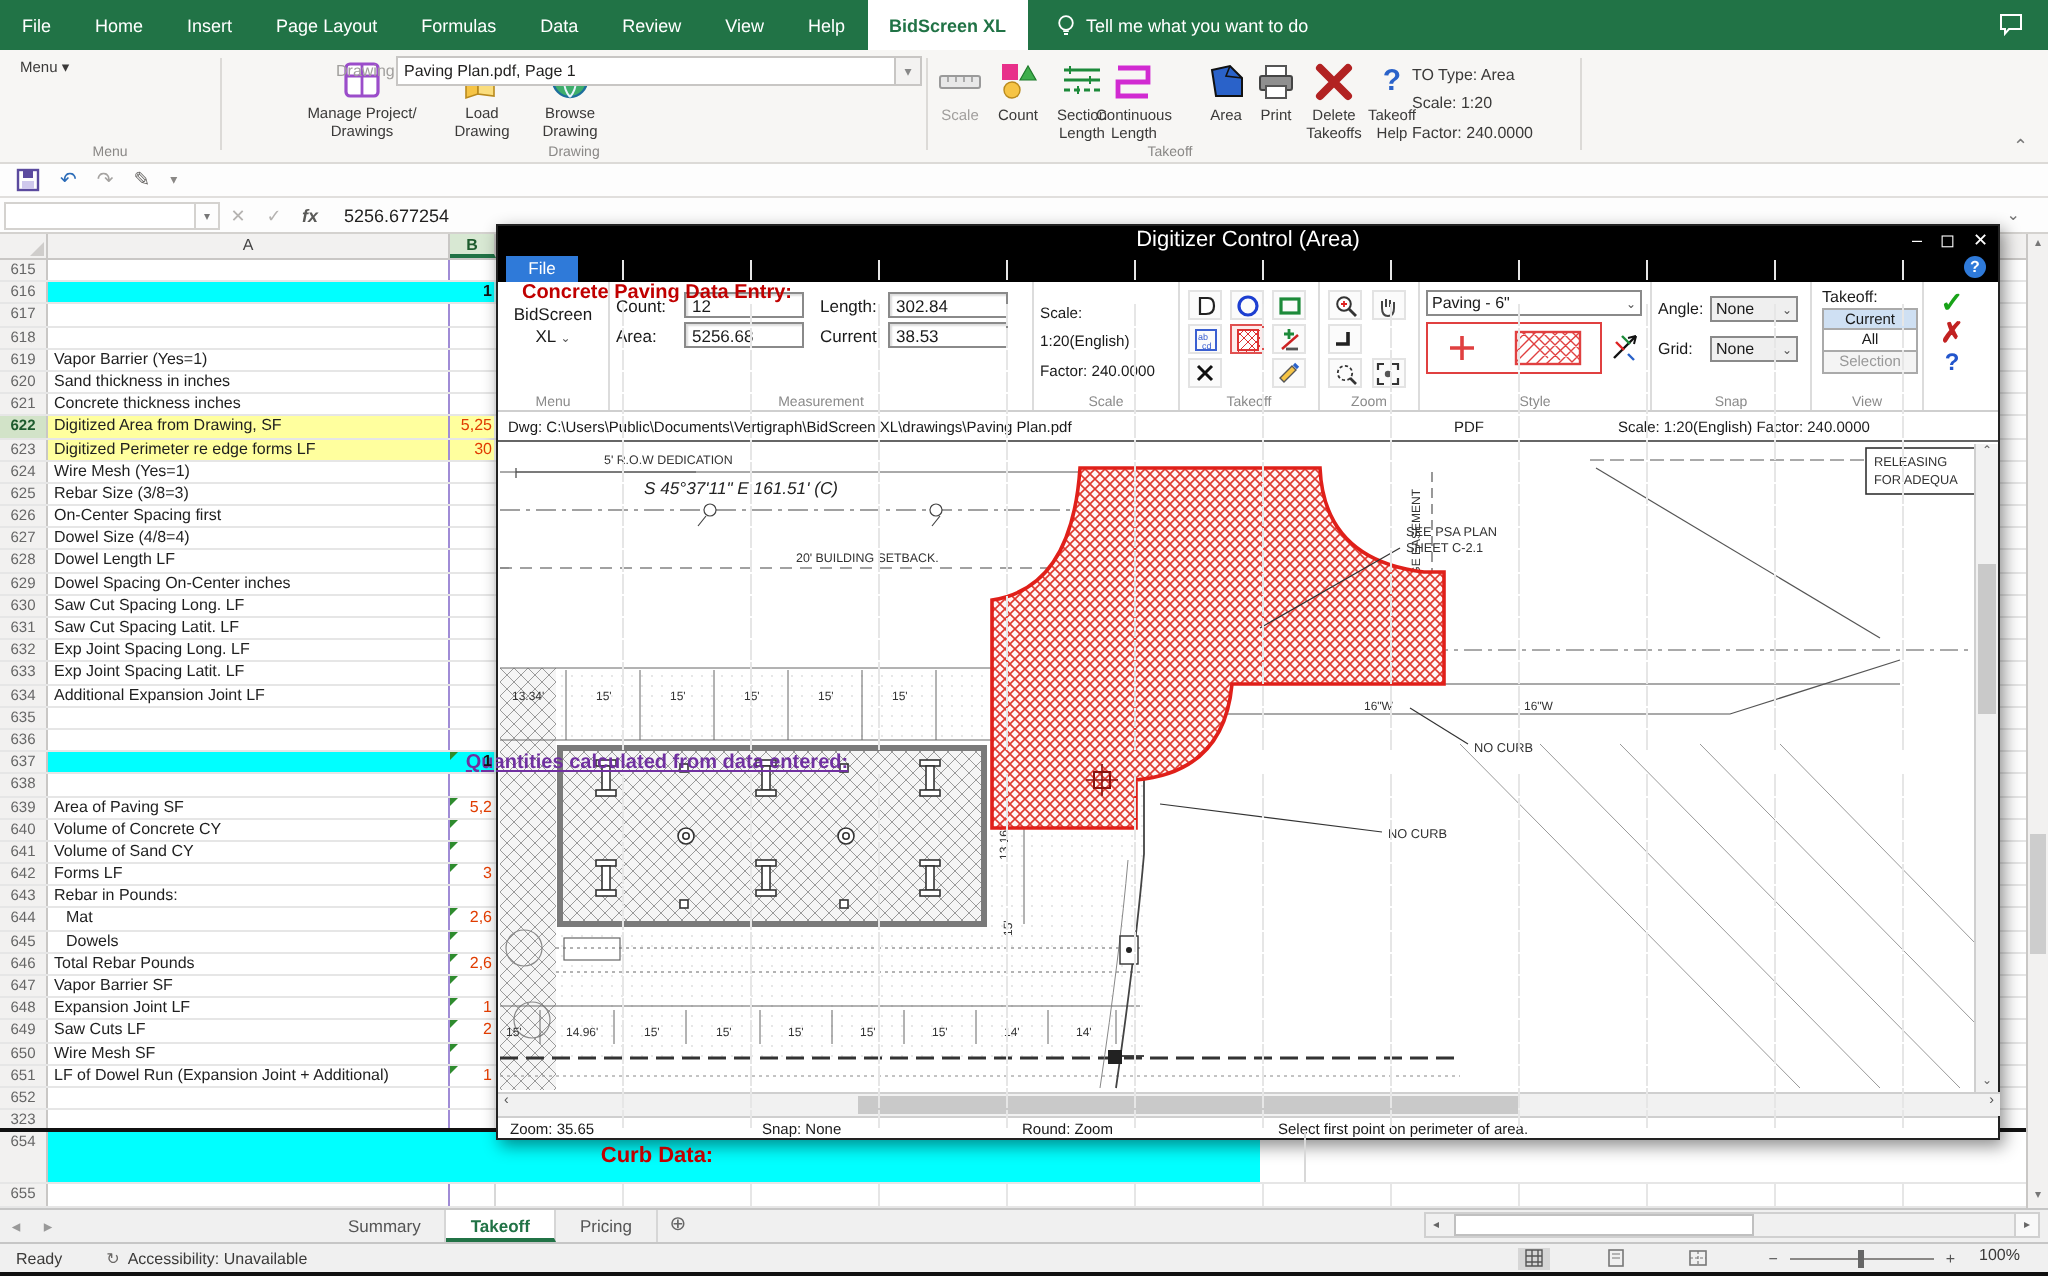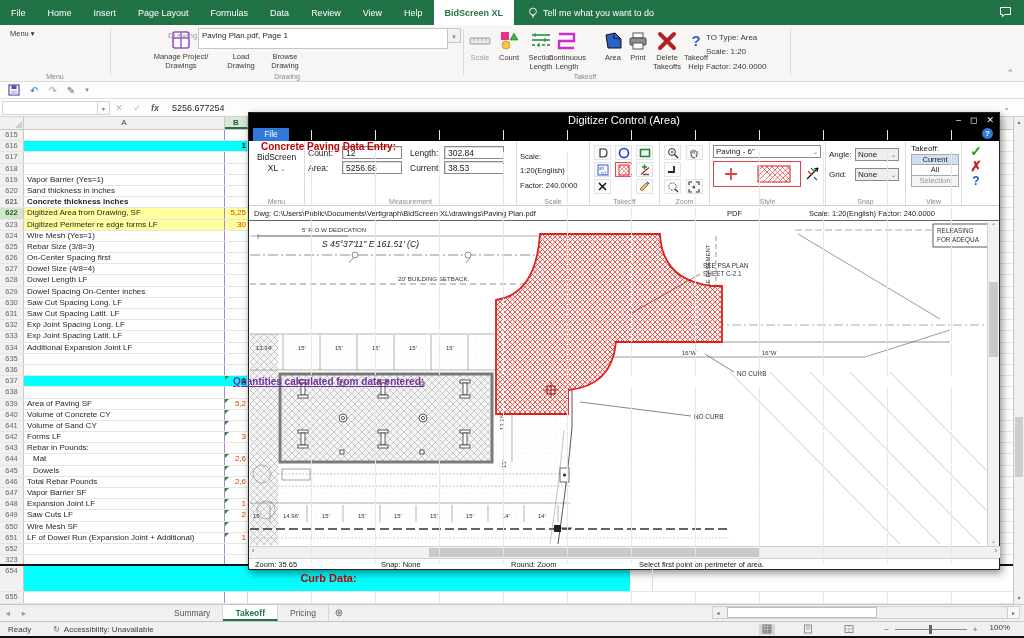--- a/index.html
+++ b/index.html
@@ -12,21 +12,21 @@
   #comment-ic{position:absolute;right:12px;top:6px}
   
   #ribbon{position:absolute;left:0;top:25px;width:1024px;height:57px;background:#f7f6f4;border-bottom:1px solid #dcdad7}
   .rgroup{position:absolute;top:0;height:56px}
   .gsep{position:absolute;top:4px;height:46px;width:1px;background:#dcdad7}
   .gcap{position:absolute;bottom:1px;width:100%;text-align:center;font-size:7px;color:#8a8886}
   .rbtn{display:flex;flex-direction:column;align-items:center;font-size:7.5px;color:#3b3a39;line-height:1.15;text-align:center}
   .rbtn .ic{height:24px;display:flex;align-items:center;justify-content:center;margin-bottom:1px}
   .smallbtn{display:flex;flex-direction:column;align-items:center;font-size:7.5px;color:#3b3a39;text-align:center;line-height:1.1}
   .gray{color:#a19f9d}
-  #drawing-field{position:absolute;left:198px;top:3px;width:250px;height:21px;background:#fff;border:1px solid #c8c6c4;font-size:8px;color:#201f1e;padding:2px 3px;white-space:nowrap;overflow:hidden}
+  #drawing-field{position:absolute;left:198px;top:3px;width:250px;height:15px;background:#fff;border:1px solid #c8c6c4;font-size:8px;color:#201f1e;padding:2px 3px;white-space:nowrap;overflow:hidden}
   #drawing-dd{position:absolute;left:448px;top:3px;width:13px;height:15px;border:1px solid #c8c6c4;border-left:none;color:#888;font-size:7px;text-align:center;line-height:15px;background:#f3f2f1}
   #ribbon-collapse{position:absolute;right:10px;bottom:3px;color:#7a7a7a;font-size:9px}
   
   #qat{position:absolute;left:0;top:82px;width:1024px;height:17px;background:#fdfdfd;border-bottom:1px solid #e1dfdd;display:flex;align-items:center;gap:10px;padding-left:8px;font-size:10px;color:#4a4a48}
   #fbar{position:absolute;left:0;top:99px;width:1024px;height:18px;background:#fdfdfd;border-bottom:1px solid #d4d2cf;display:flex;align-items:center}
   #namebox{width:96px;height:14px;border:1px solid #d4d2cf;margin-left:2px;background:#fff;font-size:8px}
   #nb-dd{width:12px;height:14px;border:1px solid #d4d2cf;border-left:none;font-size:6px;color:#777;text-align:center;line-height:14px}
   .fico{width:18px;text-align:center;color:#b5b3b1;font-size:9px}
   #fx{color:#5a5a58;font-style:italic;font-weight:bold}
   #fvalue{font-size:9px;color:#201f1e;margin-left:8px}
@@ -316,21 +316,21 @@
       <div class="ca">Vapor Barrier (Yes=1)</div>
       <div class="cb"></div>
       <div class="rest"></div>
     </div>
     <div class="xrow" style="height: 11.2px;">
       <div class="rn">620</div>
       <div class="ca">Sand thickness in inches</div>
       <div class="cb"></div>
       <div class="rest"></div>
     </div>
-    <div class="xrow" style="height: 11.2px; font-weight: bold;">
+    <div class="xrow" style="height: 11.2px;">
       <div class="rn">621</div>
       <div class="ca">Concrete thickness inches</div>
       <div class="cb"></div>
       <div class="rest"></div>
     </div>
     <div class="xrow yellow" style="height: 11.2px;">
       <div class="rn sel">622</div>
       <div class="ca">Digitized Area from Drawing, SF</div>
       <div class="cb">5,25</div>
       <div class="rest"></div>

